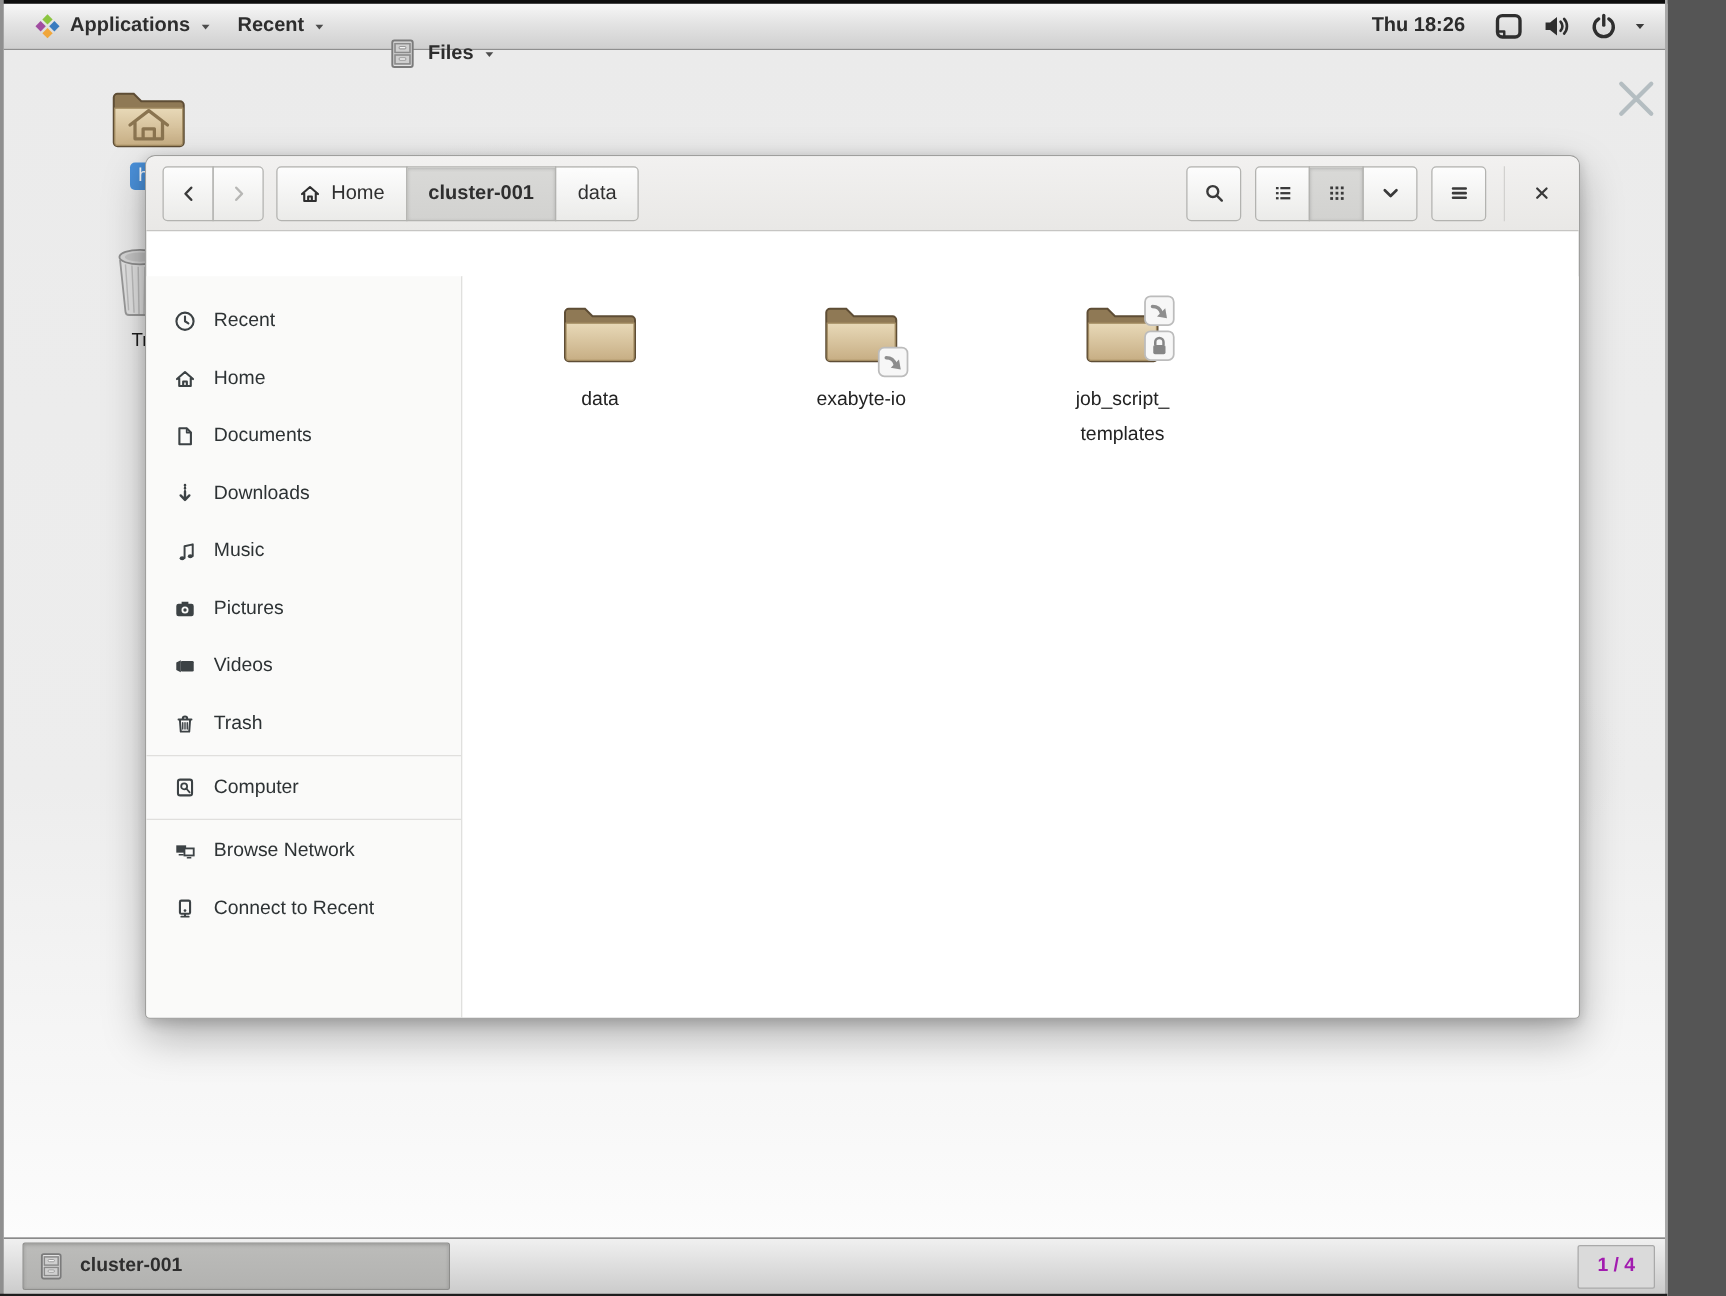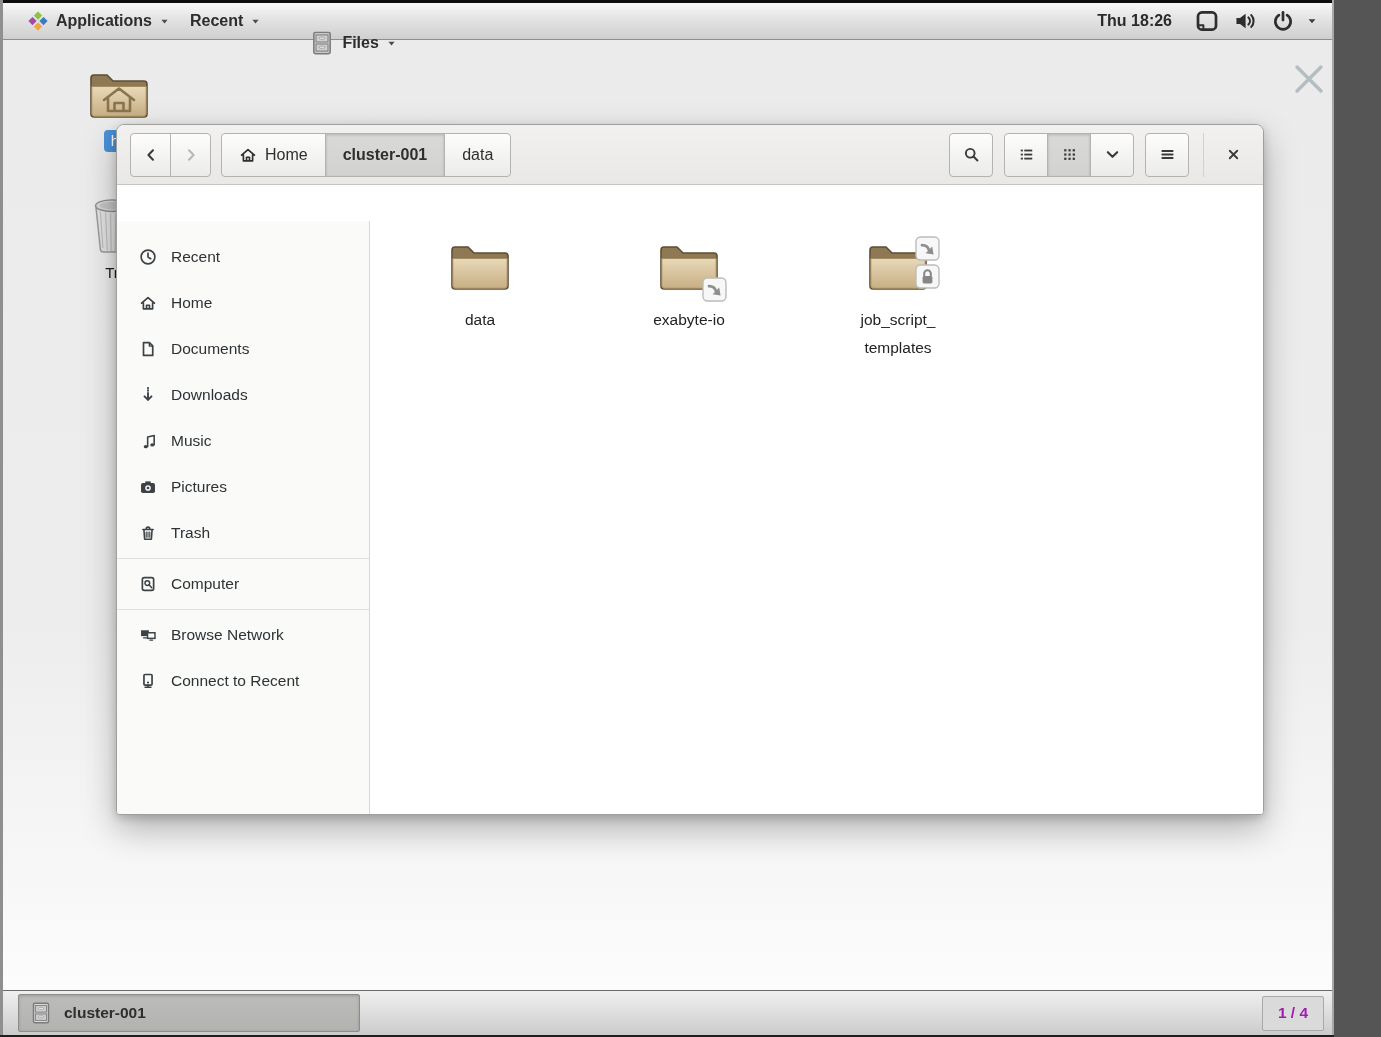--- a/index.html
+++ b/index.html
@@ -371,20 +371,29 @@
               <svg viewBox="0 0 16 16">
                 <path d="M5.6 3 h4.8 v1.6 H5.6 z" fill="currentColor"></path>
                 <rect x="1.8" y="4.4" width="12.4" height="9" rx="1.6" fill="currentColor"></rect>
                 <circle cx="8" cy="8.9" r="2.5" fill="#fafaf9"></circle>
                 <circle cx="8" cy="8.9" r="1.2" fill="currentColor"></circle>
               </svg>
             </span>
     <span class="side-label">Pictures</span>
   </div>
 
+  <div class="side-item">
+    <span class="side-icon">
+              <svg viewBox="0 0 16 16">
+                <path d="M1.8 5.3 L5 3.8 v8.4 L1.8 10.7 z" fill="currentColor"></path>
+                <rect x="5" y="4.2" width="9.2" height="7.6" rx="1" fill="currentColor"></rect>
+              </svg>
+            </span>
+    <span class="side-label">Videos</span>
+  </div>
 
   <div class="side-item">
     <span class="side-icon">
               <svg viewBox="0 0 16 16">
                 <path d="M4.4 5.4 l.6 8.2 h6 l.6-8.2" fill="none" stroke="currentColor" stroke-linecap="round" stroke-linejoin="round" stroke-width="1.4"></path>
                 <path d="M3.4 4.9 h9.2 M6.4 4.4 a1.6 1.6 0 0 1 3.2 0" fill="none" stroke="currentColor" stroke-linecap="round" stroke-linejoin="round" stroke-width="1.4"></path>
                 <path d="M6.4 7.2 v4.6 M8 7.2 v4.6 M9.6 7.2 v4.6" fill="none" stroke="currentColor" stroke-linecap="round" stroke-linejoin="round" stroke-width="1"></path>
               </svg>
             </span>
     <span class="side-label">Trash</span>

